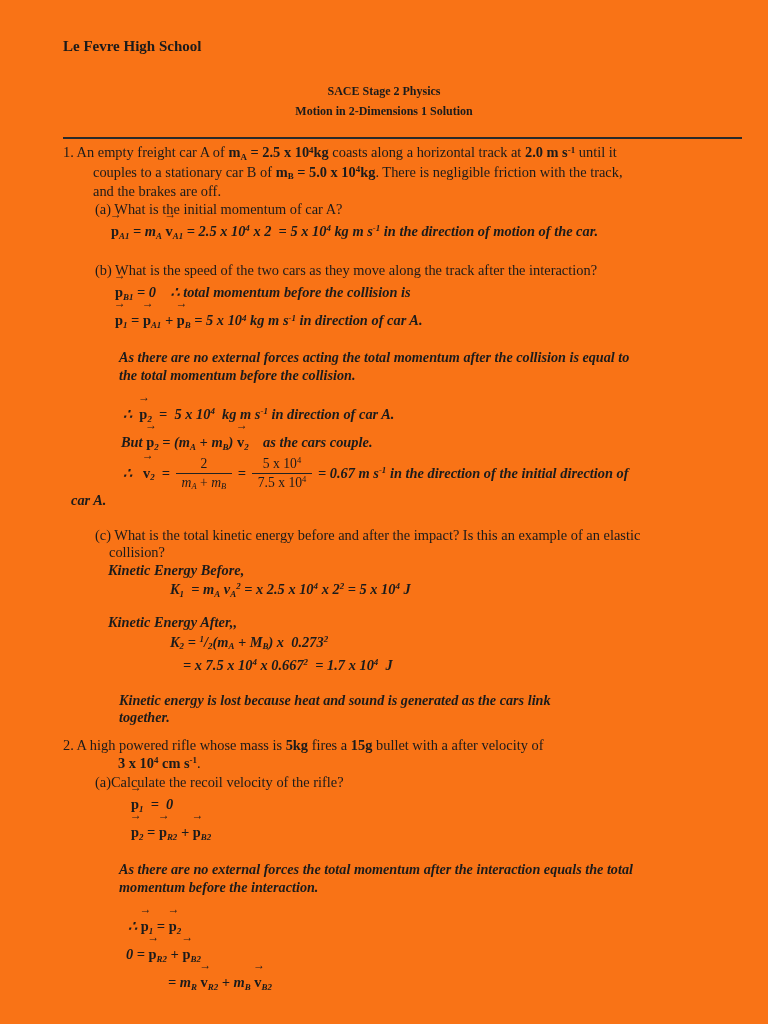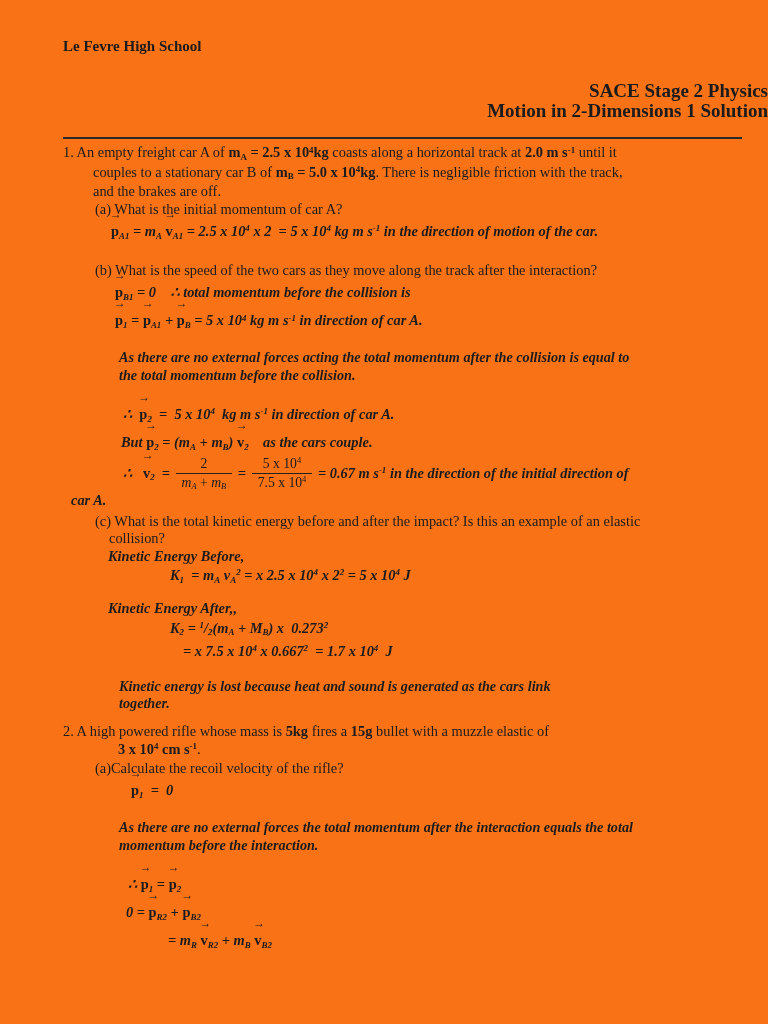--- a/index.html
+++ b/index.html
@@ -5,37 +5,37 @@
   * { margin:0; padding:0; box-sizing:border-box; }
   html,body { background:#ffffff; }
   .page{
     width:768px; height:1024px; overflow:hidden;
     background:#f97316; color:#1b1b1b;
     font-family:"Liberation Serif","DejaVu Serif",serif;
     font-size:14.4px; line-height:17.4px;
     padding:38px 14px 0 63px;
   }
   .school{ font-weight:bold; font-size:15px; }
-  .title-block{ margin:26px -14px 16px -63px; text-align:right;
-    font-weight:bold; font-size:19px; line-height:20px; }
+  .title-block{ margin:26px -14px 16px -63px; text-align:center;
+    font-weight:bold; font-size:12px; line-height:20px; }
   .rule{ border:0; border-top:2px solid #2a2a2a; margin:13px 12px 5px 0; }
   p{ margin:0; }
   .hang{ padding-left:30px; text-indent:-30px; }
   .hang14{ padding-left:14px; text-indent:-14px; }
   .sub{ margin-left:32px; }
   .ans{ font-weight:bold; font-style:italic; }
   .para{ margin-left:24px; font-size:14.2px; line-height:17.8px; }
   .f { line-height:26px; white-space:pre-wrap; }
   .f2{ line-height:21px; white-space:pre-wrap; }
   .ind13{margin-left:13px;} .ind16{margin-left:16px;} .ind20{margin-left:20px;}
   .ind23{margin-left:36px;} .ind26{margin-left:26px;} .ind28{margin-left:28px;}
   .ind33{margin-left:33px;} .ind63{margin-left:31px;} .ind73{margin-left:73px;}
   .ind75{margin-left:75px;} .ind88{margin-left:88px;}
   .ml8{margin-left:8px;} .ml55{margin-left:55px;}
-  .mt6{margin-top:4px;} .mt10{margin-top:10px;} .mt12{margin-top:12px;}
+  .mt6{margin-top:18px;} .mt10{margin-top:10px;} .mt12{margin-top:12px;}
   .mt14{margin-top:14px;} .mt16{margin-top:16px;}
   .b{ font-weight:bold; }
   .i{ font-style:italic; }
   .su{ font-size:0.62em; position:relative; top:-0.55em; }
   .sd{ font-size:0.62em; position:relative; top:0.3em; }
   .vec{ position:relative; display:inline-block; font-style:normal; }
   .vec::before{ content:"\2192"; position:absolute; left:-1px; top:-0.78em;
     font-size:0.82em; line-height:1; }
   .frac{ display:inline-block; vertical-align:middle; text-align:center;
     font-weight:normal; font-style:normal; font-size:0.95em; line-height:1.15;
@@ -81,26 +81,27 @@
     <p class="ans ind13"><span>Kinetic Energy Before,</span></p>
     <p class="f2 ans ind75"><span>K</span><span class="sd">1</span><span>  = m</span><span class="sd">A</span><span> v</span><span class="sd">A</span><span class="su">2</span><span> = x 2.5 x 10</span><span class="su">4</span><span> x 2</span><span class="su">2</span><span> = 5 x 10</span><span class="su">4</span><span> J</span></p>
 
     <p class="ans ind13 mt12"><span>Kinetic Energy After,,</span></p>
     <p class="f2 ans ind75"><span>K</span><span class="sd">2</span><span> = </span><span class="su">1</span><span>/</span><span class="sd">2</span><span>(m</span><span class="sd">A</span><span> + M</span><span class="sd">B</span><span>) x  0.273</span><span class="su">2</span></p>
     <p class="f2 ans ind88"><span>= x 7.5 x 10</span><span class="su">4</span><span> x 0.667</span><span class="su">2</span><span>  = 1.7 x 10</span><span class="su">4</span><span>  J</span></p>
 
     <p class="ans para mt14"><span>Kinetic energy is lost  because heat and sound is generated as the cars link</span><br><span>together.</span></p>
   </div>
 
-  <p class="q hang mt10"><span>2. A high powered rifle whose mass is </span><span class="b">5kg</span><span> fires a </span><span class="b">15g</span><span> bullet with a muzzle elastic of</span></p>
+  <p class="q hang mt10"><span>2. A high powered rifle whose mass is </span><span class="b">5kg</span><span> fires a </span><span class="b">15g</span><span> bullet with a after velocity of</span></p>
   <p class="ml55"><span class="b">3 x 10</span><span class="su b">4</span><span class="b">  cm s</span><span class="su b">-1</span><span>.</span></p>
 
   <div class="sub">
     <p><span>(a)Calculate the recoil velocity of the rifle?</span></p>
     <p class="f ans ind23"><span class="vec">p</span><span class="sd">1</span><span>  =  0</span></p>
+    <p class="f ans ind23"><span class="vec">p</span><span class="sd">2</span><span> = </span><span class="vec">p</span><span class="sd">R2</span><span> + </span><span class="vec">p</span><span class="sd">B2</span></p>
 
     <p class="ans para mt14"><span>As there are no external forces the total momentum after the interaction equals the total</span><br><span>momentum before the interaction.</span></p>
 
     <p class="f ans ind33 mt16"><span>∴ </span><span class="vec">p</span><span class="sd">1</span><span> = </span><span class="vec">p</span><span class="sd">2</span></p>
     <p class="f ans ind63"><span>0 = </span><span class="vec">p</span><span class="sd">R2</span><span> + </span><span class="vec">p</span><span class="sd">B2</span></p>
     <p class="f ans ind73"><span>= m</span><span class="sd">R</span><span> </span><span class="vec">v</span><span class="sd">R2</span><span> + m</span><span class="sd">B</span><span> </span><span class="vec">v</span><span class="sd">B2</span></p>
   </div>
 
 </div>
 

